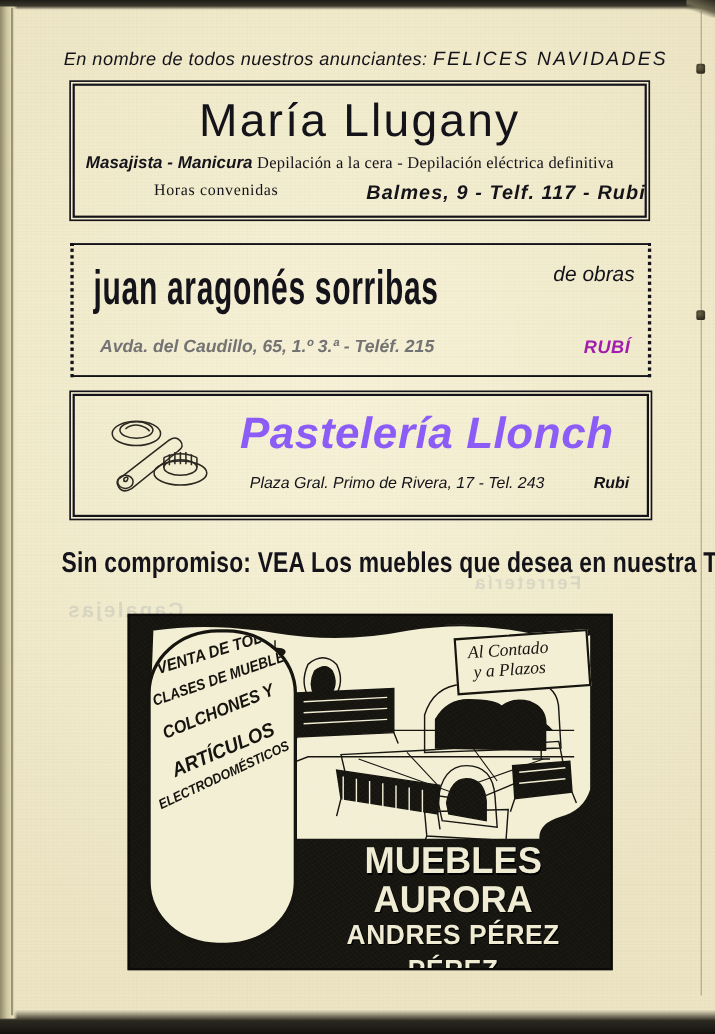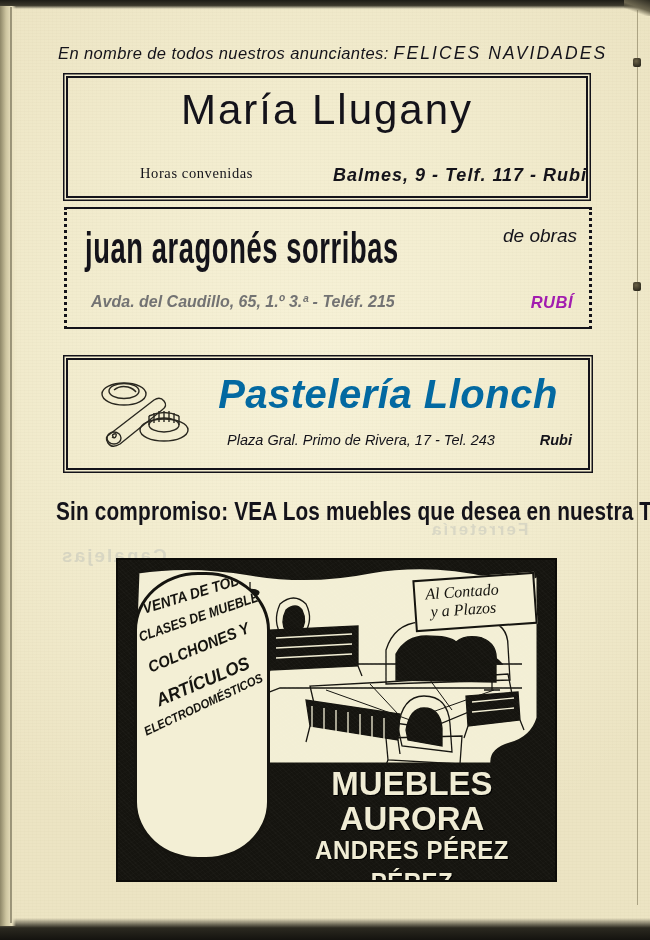--- a/index.html
+++ b/index.html
@@ -174,21 +174,21 @@
     font-style: italic;
     font-weight: bold;
     font-size: 18px;
     letter-spacing: 1px;
     color: #14131a;
     text-align: center;
   }
 
   
   .ad2 {
-    left: 64px; top: 207px;
+    left: 64px; top: 221px;
     width: 522px; height: 118px;
     border-left: 3px dotted #14131a;
     border-right: 3px dotted #14131a;
     border-top: 2.5px solid #14131a;
     border-bottom: 2.5px solid #14131a;
   }
   .ad2-title {
     position: absolute;
     left: 18px; top: 14px;
     font-size: 44px;
@@ -241,21 +241,21 @@
     width: 110px; height: 80px;
   }
   .ad3-title {
     position: absolute;
     left: 128px; right: 8px; top: 12px;
     text-align: center;
     font-style: italic;
     font-weight: bold;
     font-size: 40px;
     letter-spacing: .5px;
-    color: #0369a1;
+    color: #8b5cf6;
     white-space: nowrap;
   }
   .ad3-addr {
     position: absolute;
     left: 128px; top: 72px;
     width: 330px;
     text-align: center;
     font-style: italic;
     font-weight: normal;
     font-size: 14.5px;
@@ -400,20 +400,21 @@
   <div class="right-rule"></div>
   <div class="staple" style="top:58px;"></div>
   <div class="staple" style="top:282px;"></div>
   <div class="corner-fold"></div>
 
   <div class="greeting"><span>En nombre de todos nuestros anunciantes: </span><span class="caps">FELICES NAVIDADES</span></div>
 
   <div class="ad ad1">
     <div class="inner">
       <div class="ad1-title">María Llugany</div>
+      <div class="ad1-line2"><span class="bold-it">Masajista - Manicura</span> <span class="serif-it">Depilación a la cera - Depilación eléctrica definitiva</span></div>
       <div class="ad1-line3">
         <span class="horas">Horas convenidas</span>
         <span class="balmes">Balmes, 9 - Telf. 117 - Rubi</span>
       </div>
     </div>
   </div>
 
   <div class="ad ad2">
     <div class="ad2-title">juan aragonés sorribas</div>
     <div class="ad2-role">

